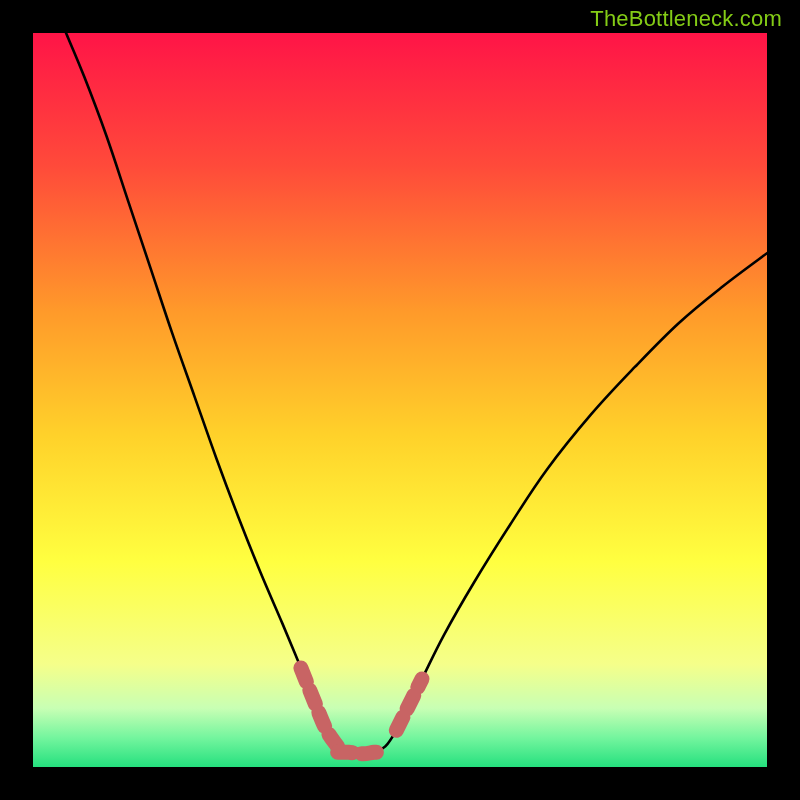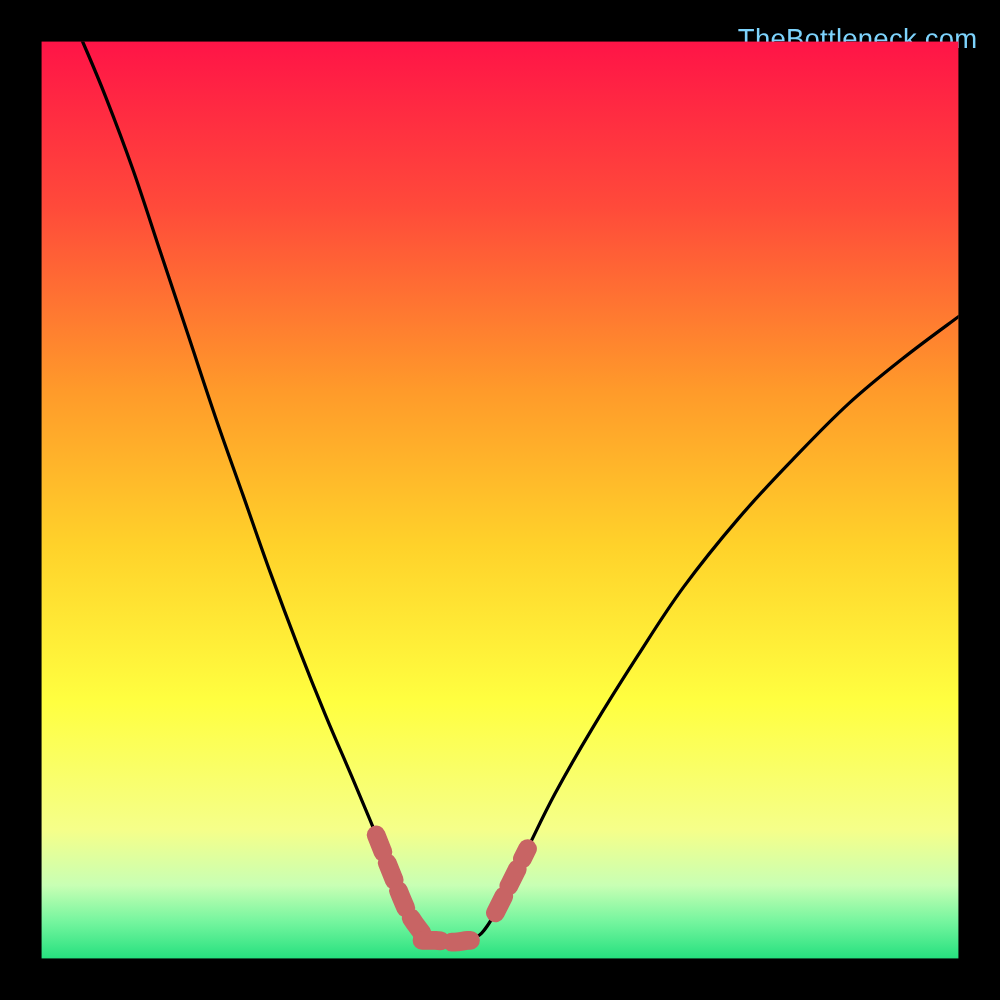--- a/index.html
+++ b/index.html
@@ -21,23 +21,23 @@
   .plot-area {
     position: absolute;
     top: 33px;
     left: 33px;
     width: 734px;
     height: 734px;
     overflow: hidden;
   }
   .watermark {
     position: absolute;
-    top: 18px;
+    top: 6px;
     right: 18px;
-    color: #7dd3fc;
+    color: #84cc16;
     font-size: 22px;
     font-weight: 500;
     letter-spacing: 0.2px;
     text-align: center;
   }
   svg.curve-layer {
     position: absolute;
     inset: 0;
     width: 100%;
     height: 100%;

